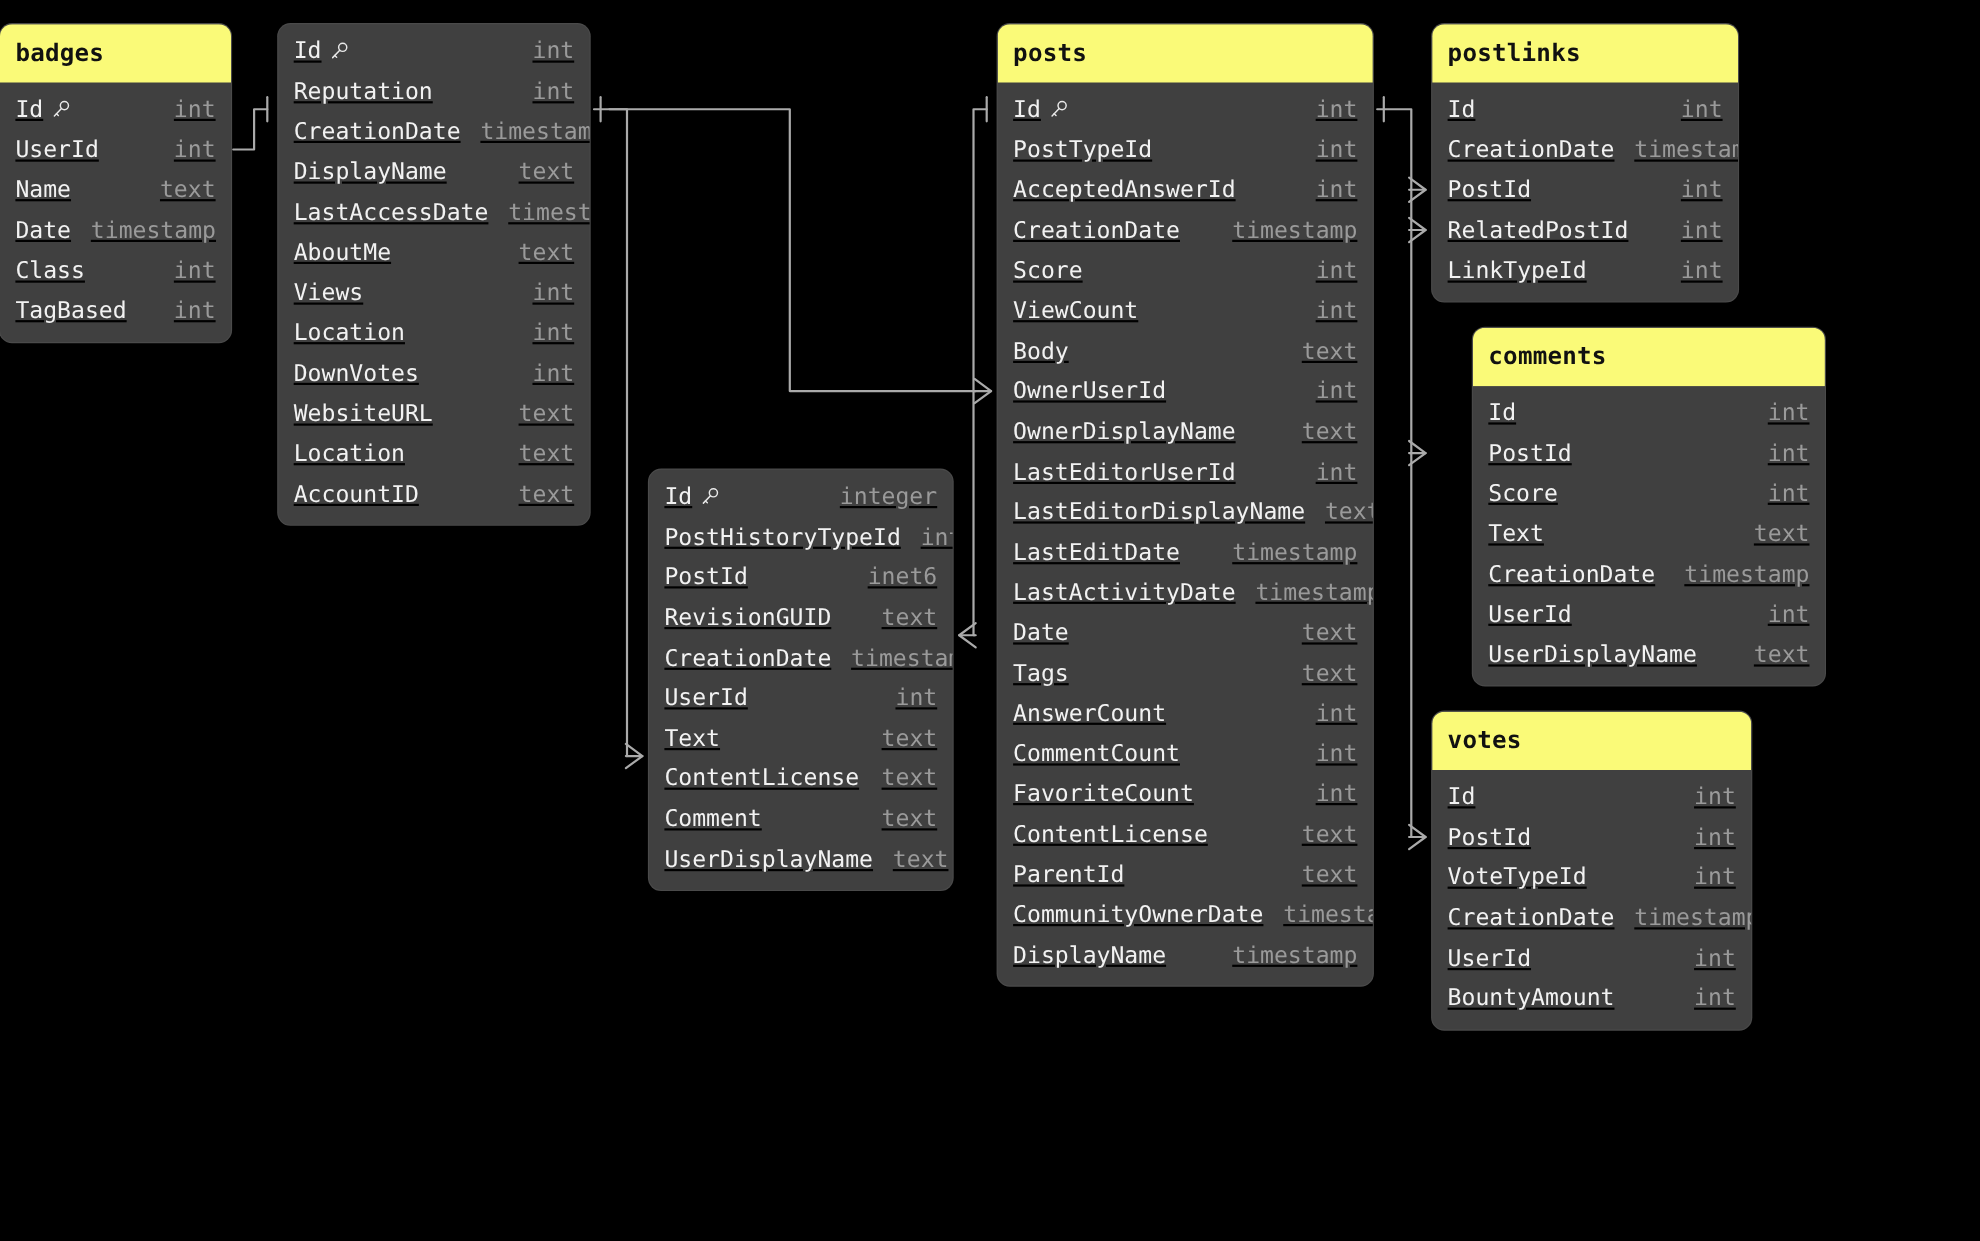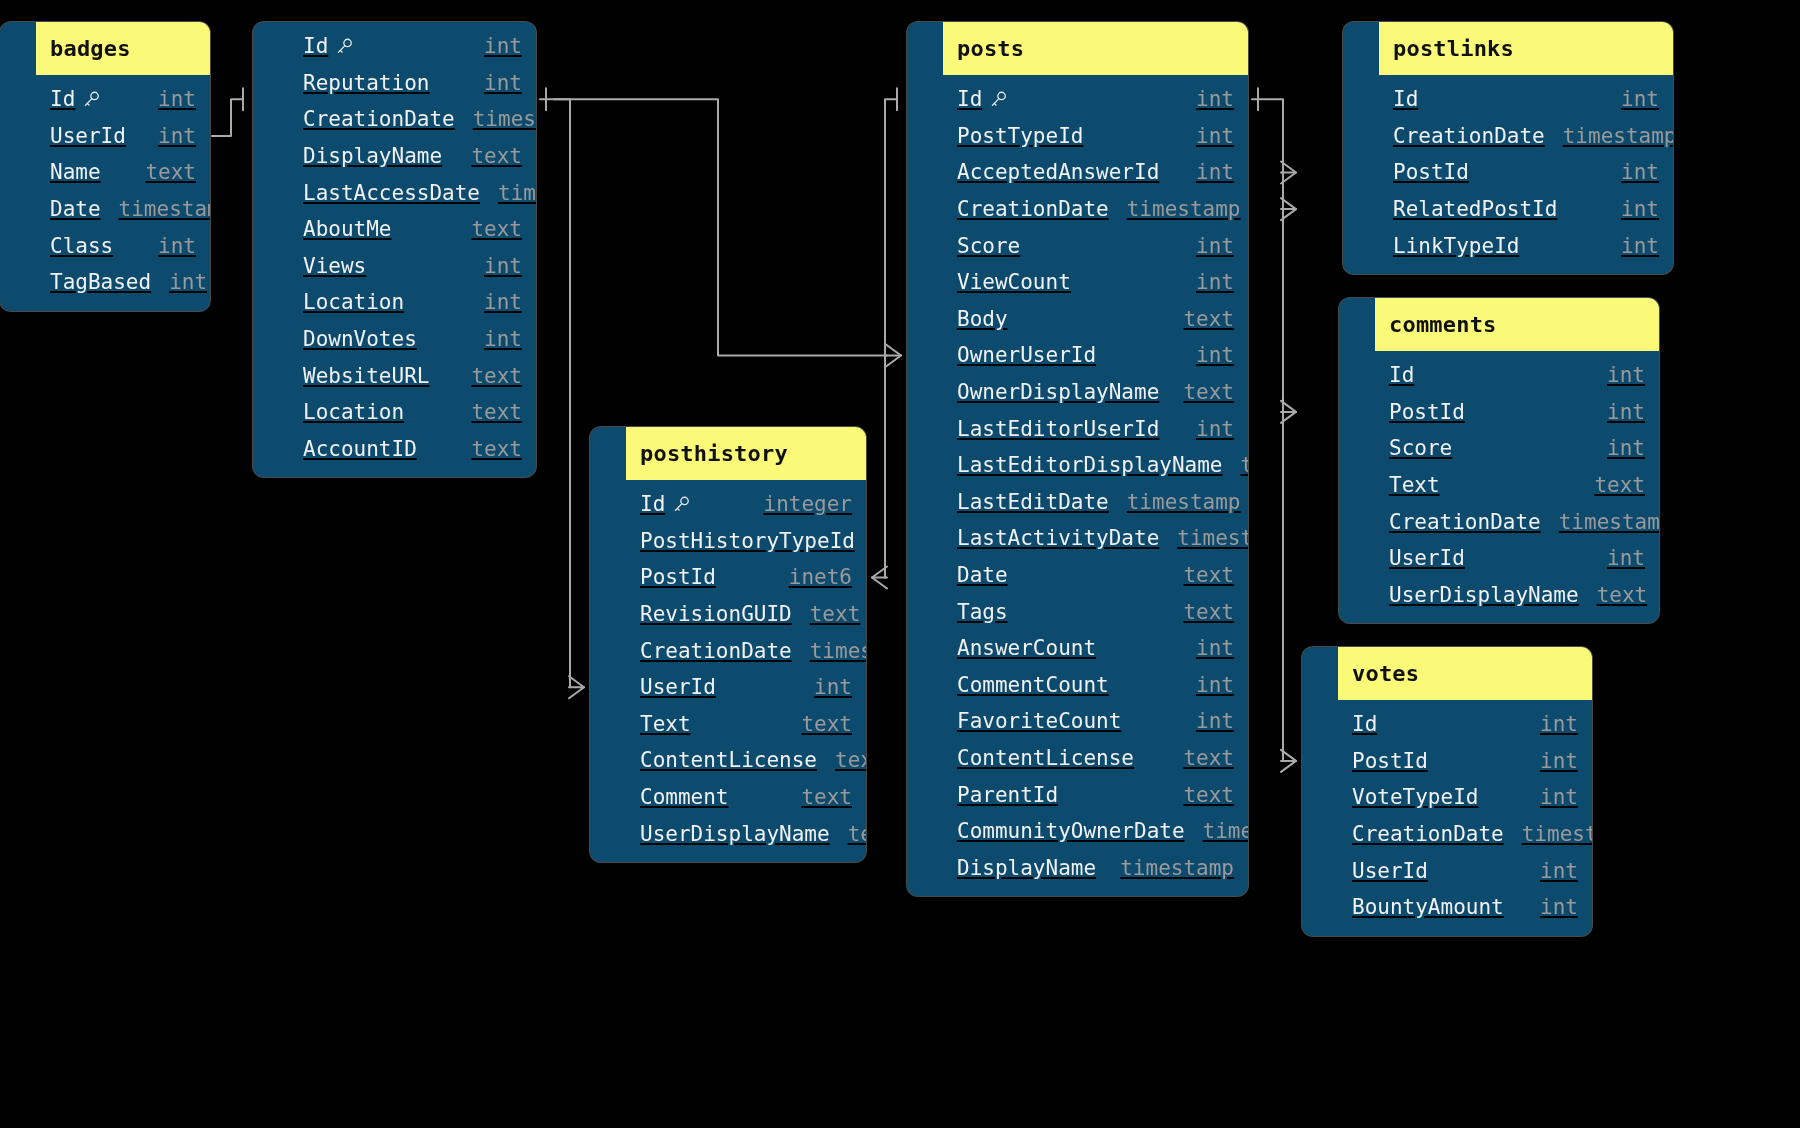--- a/index.html
+++ b/index.html
@@ -11,25 +11,24 @@
     font-family: "DejaVu Sans Mono", "Liberation Mono", monospace;
   }
   #canvas { position: relative; width: 1800px; height: 1128px; background: #000000; }
 
   #links { position: absolute; left: 0; top: 0; width: 1800px; height: 1128px;
            pointer-events: none; z-index: 1; }
 
   .table-card {
     position: absolute;
     z-index: 2;
-    background: #0c4a6e;
+    background: #404040;
     border-radius: 11px;
     box-shadow: 0 0 0 1px #4a4a4a;
     overflow: hidden;
-    padding-left: 36px;
   }
   .table-header {
     background: #FAFA78;
     color: #111111;
     font-weight: bold;
     font-size: 22px;
     line-height: 1;
     padding: 16px 14px 15px 14px;
     letter-spacing: 0.2px;
   }
@@ -216,21 +215,20 @@
           </div>
           <div class="field-row">
             <div class="field-name">
               <span>AccountID</span>
             </div>
             <div class="field-type">text</div>
           </div>
         </div>
       </div>
       <div class="table-card" style="left: 590px; top: 427px; width: 276px;">
-        <div class="table-header">posthistory</div>
         <div class="table-body">
           <div class="field-row">
             <div class="field-name">
               <span>Id</span>
               <span class="key-icon">
                 <svg viewBox="0 0 20 20" width="19" height="19">
                   <g fill="none" stroke="#e8e8e8" stroke-width="1.4" stroke-linecap="round">
                     <circle cx="13.2" cy="6.3" r="3.9"></circle>
                     <line x1="10.4" y1="9.1" x2="3.6" y2="16.2"></line>
                     <line x1="5.6" y1="14.1" x2="7.4" y2="15.8"></line>
@@ -435,21 +433,21 @@
             <div class="field-type">timestamp</div>
           </div>
           <div class="field-row">
             <div class="field-name">
               <span>DisplayName</span>
             </div>
             <div class="field-type">timestamp</div>
           </div>
         </div>
       </div>
-      <div class="table-card" style="left: 1302px; top: 22px; width: 330px; margin-left: 41px;">
+      <div class="table-card" style="left: 1302px; top: 22px; width: 278px;">
         <div class="table-header">postlinks</div>
         <div class="table-body">
           <div class="field-row">
             <div class="field-name">
               <span>Id</span>
             </div>
             <div class="field-type">int</div>
           </div>
           <div class="field-row">
             <div class="field-name">

